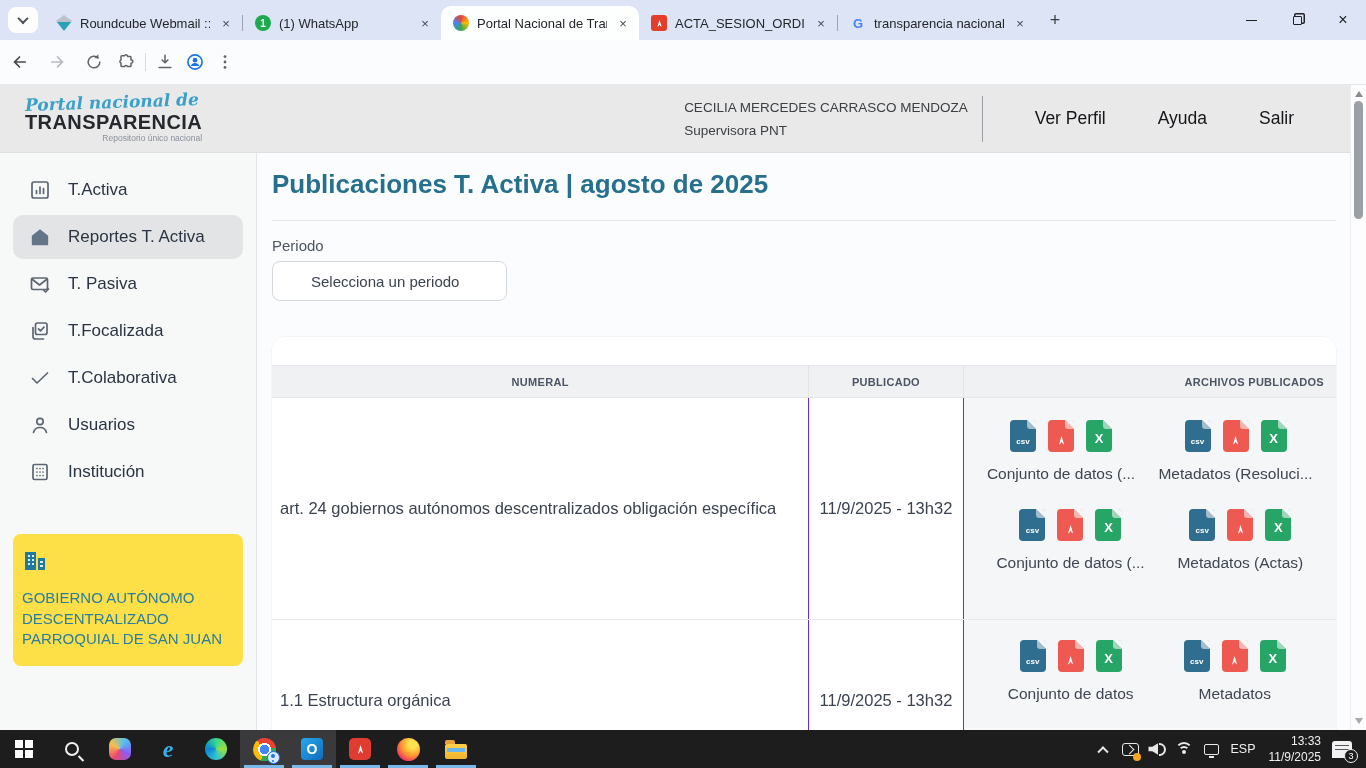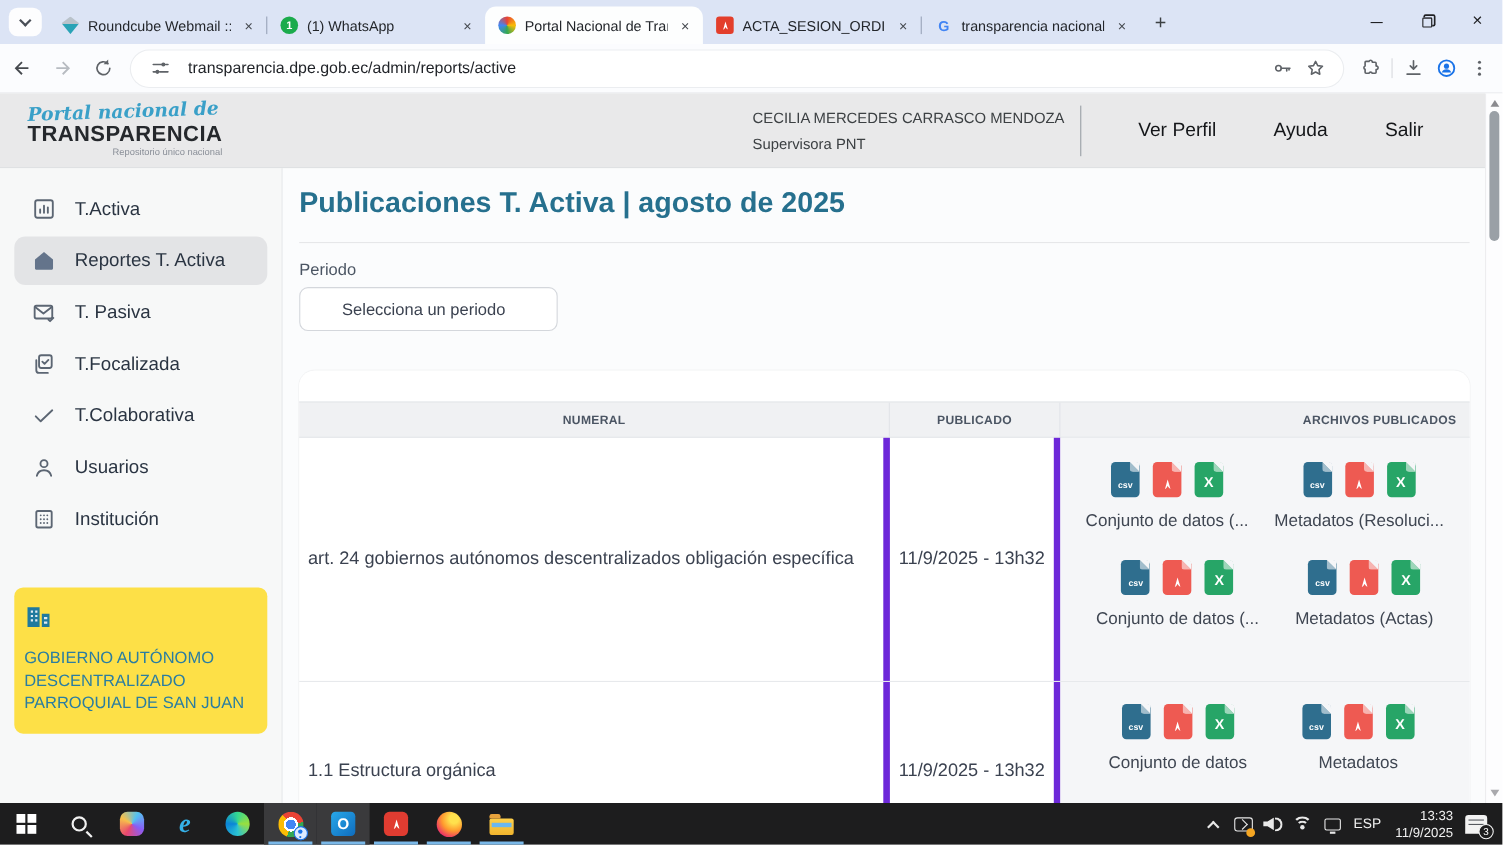--- a/index.html
+++ b/index.html
@@ -72,21 +72,21 @@
   .periodlabel { margin-top:16px; font-size:15px; color:#4b5563; }
   .periodselect { margin-top:7px; width:235px; height:40px; background:#fff; border:1px solid #d4d7dc; border-radius:8px; display:flex; align-items:center; padding-left:38px; font-size:15px; color:#3b4250; cursor:pointer; }
 
   .tablecard { margin-top:36px; background:#fff; border-radius:14px 14px 0 0; box-shadow:0 0 0 1px rgba(0,0,0,0.03); }
   .cardtop { height:28px; border-radius:14px 14px 0 0; background:#fff; }
   .tgrid { display:grid; grid-template-columns:50.5% 14.5% 35%; }
   .thead { background:#f0f1f3; border-top:1px solid #e4e6ea; border-bottom:1px solid #e4e6ea; }
   .th { height:31px; display:flex; align-items:center; justify-content:center; font-size:11px; font-weight:bold; letter-spacing:0.3px; color:#4b5563; border-right:1px solid #e2e4e8; }
   .th:last-child { border-right:none; justify-content:flex-end; padding-right:12px; }
   .trow { border-bottom:1px solid #e7e9ec; }
-  .td { display:flex; align-items:center; border-right:6px solid #6d28d9; font-size:16.5px; color:#3b4250; }
+  .td { display:flex; align-items:center; border-right:1px solid #6d28d9; font-size:16.5px; color:#3b4250; }
   .td.numeral { padding-left:8px; }
   .td.published { justify-content:center; text-align:right; }
   .td.files { border-right:none; background:#f5f6f8; flex-direction:column; justify-content:flex-start; }
   .row1 { height:222px; }
   .row2 { height:160px; border-bottom:none; }
   .fline { display:flex; justify-content:space-evenly; width:100%; }
   .row1 .fline:first-child { margin-top:22px; }
   .row1 .fline:last-child { margin-top:26px; }
   .row2 .fline { margin-top:20px; }
   .fgroup { display:flex; flex-direction:column; align-items:center; cursor:pointer; }
@@ -221,41 +221,20 @@
     <div class="navbtn">
       <svg viewBox="0 0 24 24">
           <path d="M5 11h11.2l-4.9-4.9 1.4-1.4L20 12l-7.3 7.3-1.4-1.4 4.9-4.9H5z" fill="#b7bbc1"></path>
         </svg>
     </div>
     <div class="navbtn">
       <svg viewBox="0 0 24 24">
           <path class="tbst" d="M19 12a7 7 0 1 1-2.05-4.95"></path>
           <path d="M17.2 2.6v5h-5z" fill="#5f6368"></path>
         </svg>
-    </div>
-    <div class="omnibox">
-      <span class="tbicon">
-        <svg viewBox="0 0 24 24">
-            <path class="tbst" d="M4 8h9M17.5 8H20M4 16h2.5M11 16h9"></path>
-            <circle cx="15" cy="8" r="2.2" fill="#5f6368"></circle>
-            <circle cx="8.5" cy="16" r="2.2" fill="#5f6368"></circle>
-          </svg>
-      </span>
-      <span class="url">transparencia.dpe.gob.ec/admin/reports/active</span>
-      <span class="tbicon">
-        <svg viewBox="0 0 24 24">
-            <circle class="tbst" cx="7.5" cy="12" r="3"></circle>
-            <path class="tbst" d="M10.5 12H20M16.5 12v3M19 12v2"></path>
-          </svg>
-      </span>
-      <span class="tbicon">
-        <svg viewBox="0 0 24 24">
-            <path d="M12 4.5l2.3 4.7 5.2.7-3.8 3.6 0.9 5.1L12 16.2l-4.6 2.4 0.9-5.1L4.5 9.9l5.2-.7z" fill="none" stroke="#5f6368" stroke-width="1.7" stroke-linejoin="round"></path>
-          </svg>
-      </span>
     </div>
     <div class="toolbar-right">
       <span class="tbicon">
         <svg viewBox="0 0 24 24">
             <path class="tbst" d="M10.2 4.6a1.9 1.9 0 0 1 3.6 0l.2.9h3a1 1 0 0 1 1 1v3l.9.2a1.9 1.9 0 0 1 0 3.6l-.9.2v3a1 1 0 0 1-1 1h-3.2a1.9 1.9 0 0 0-3.6 0H7a1 1 0 0 1-1-1v-3.2a1.9 1.9 0 0 1 0-3.6V5.6a1 1 0 0 1 1-1h3z"></path>
           </svg>
       </span>
       <span class="tb-sep"></span>
       <span class="tbicon">
         <svg viewBox="0 0 24 24">

